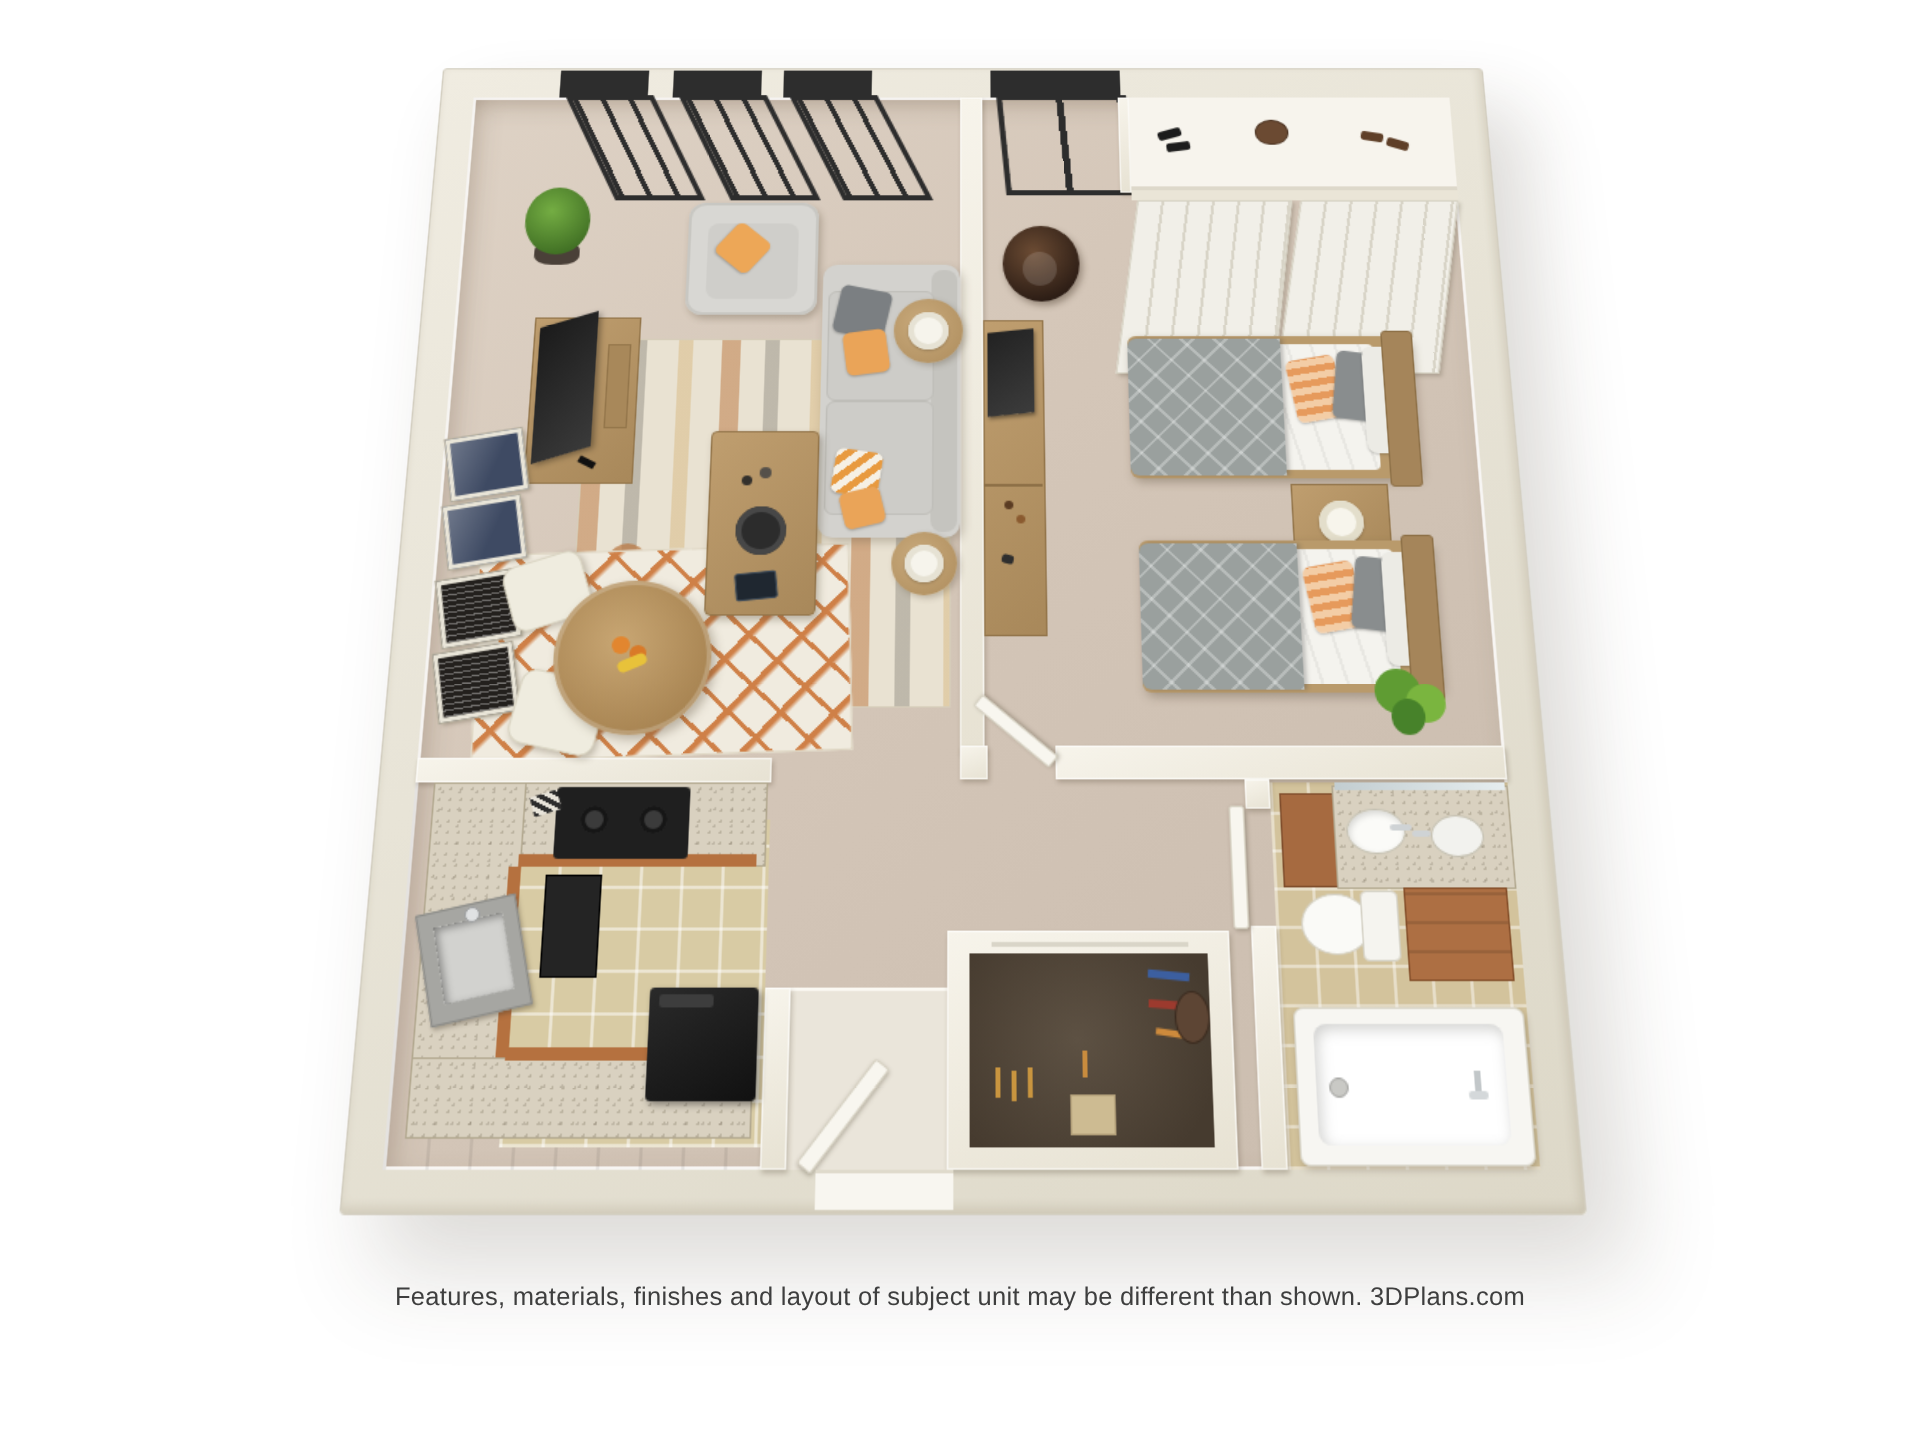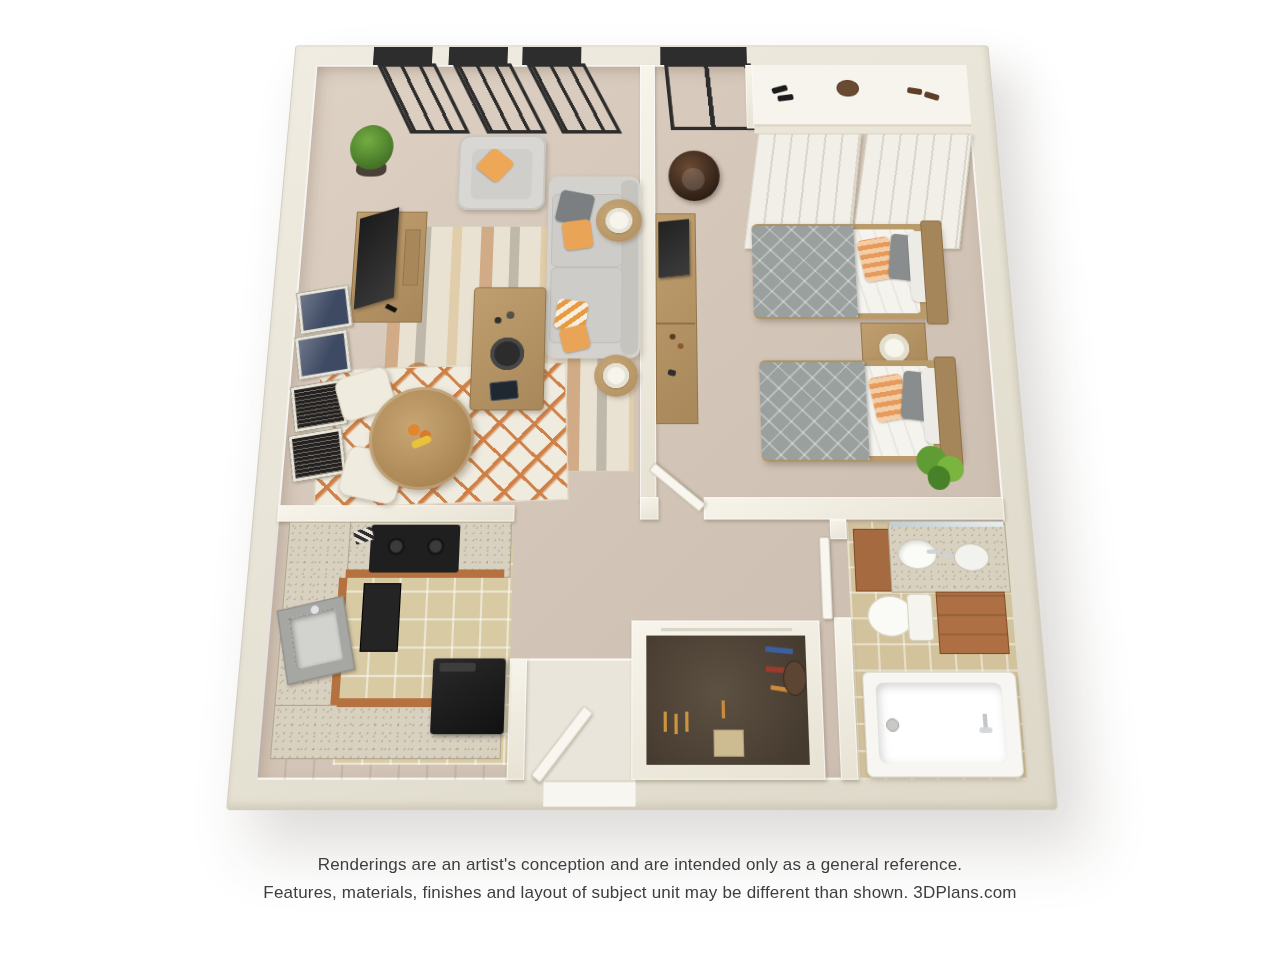--- a/index.html
+++ b/index.html
@@ -282,15 +282,14 @@
 
   <div class="a white-door" style="left:430px;top:440px;width:8px;height:62px;transform:rotate(-50deg);transform-origin:bottom right;"></div>
   <div class="a white-door" style="left:549px;top:536px;width:8px;height:76px;"></div>
   <div class="a white-door" style="left:276px;top:676px;width:9px;height:76px;transform:rotate(38deg);transform-origin:bottom left;"></div>
   <div class="a" style="left:288px;top:758px;width:84px;height:23px;background:#f8f6f0;box-shadow:inset 0 2px 0 #dfdacb;"></div>
 
  </div>
 </div>
 
 <div class="disclaimer">
-  <div>Renderings are an artist's conception and are intended only as a general reference.</div>
   <div><span>Features, materials, finishes and layout of subject unit may be different than shown.</span> <span>3DPlans.com</span></div>
 </div>
 
 </body></html>

